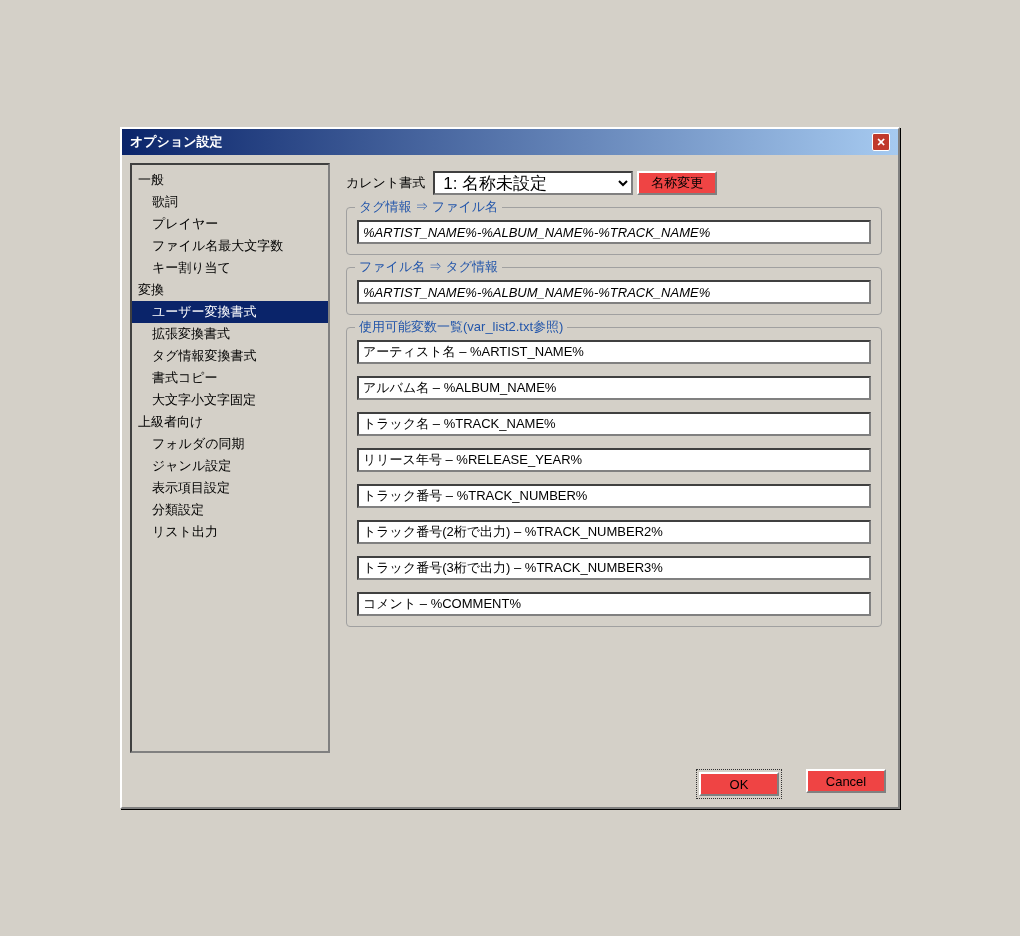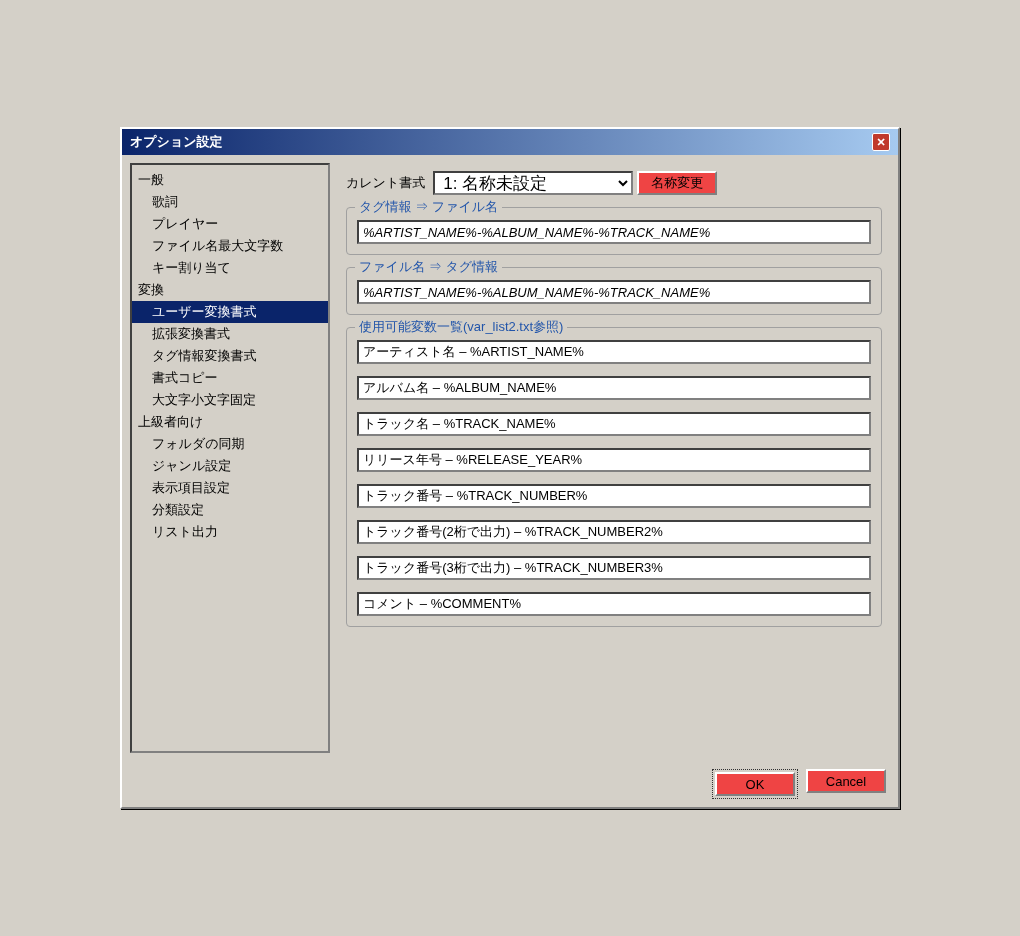--- a/index.html
+++ b/index.html
@@ -168,21 +168,21 @@
       border-top-color: #404040;
       border-left-color: #404040;
       padding: 0 4px;
       display: flex;
       align-items: center;
       font-size: 13px;
     }
     .footer {
       display: flex;
       justify-content: flex-end;
-      gap: 8px;
+      gap: 24px;
       padding: 8px 12px;
       flex-shrink: 0;
     }
     .ok-btn-container {
       padding: 2px;
       border: 1px dotted #333;
     }
   </style>
 </head>
 <body>

